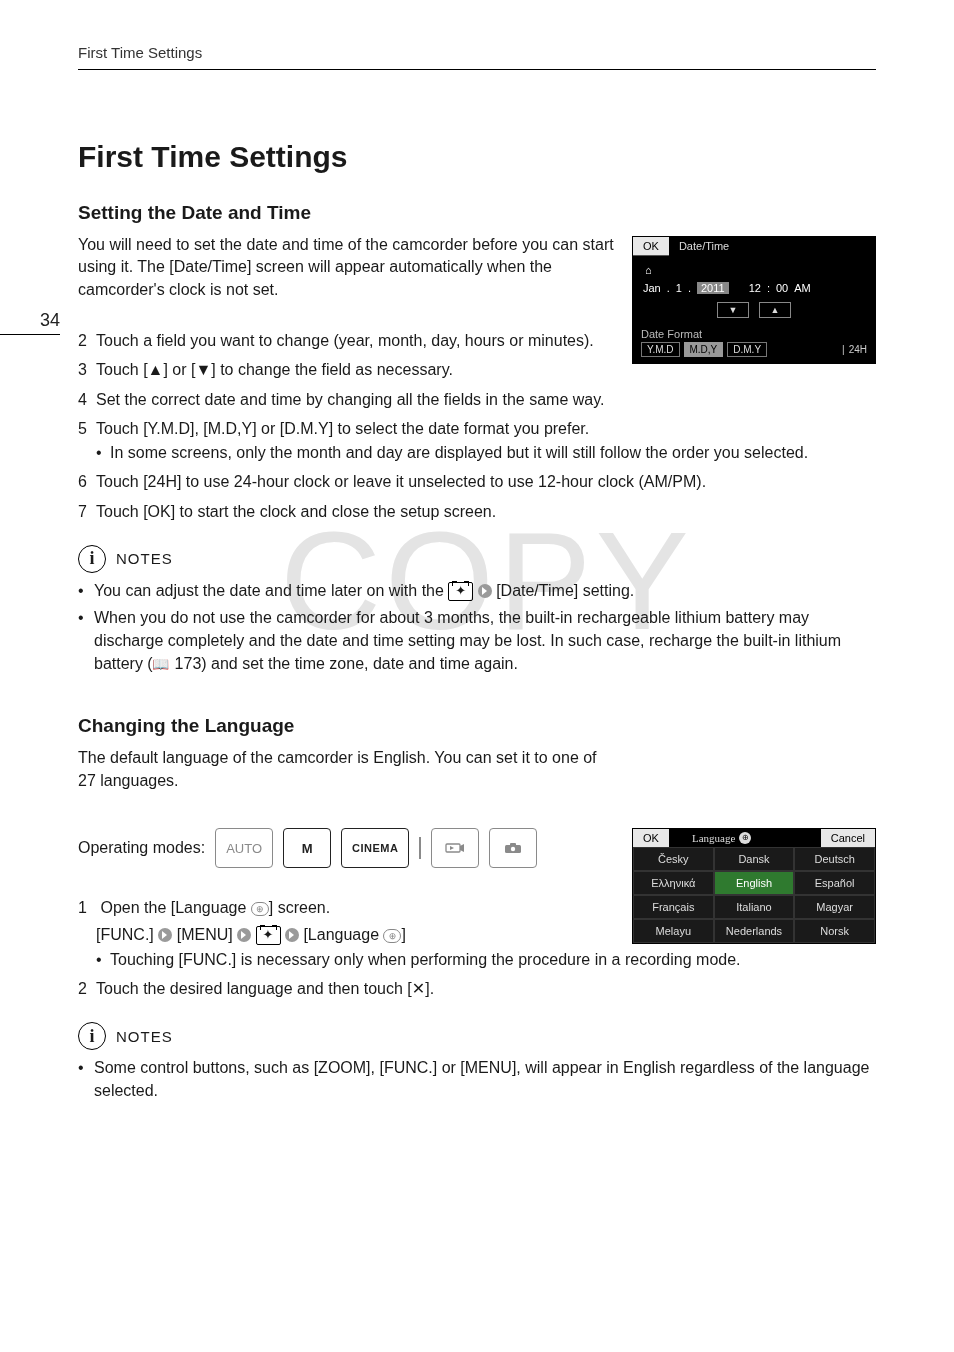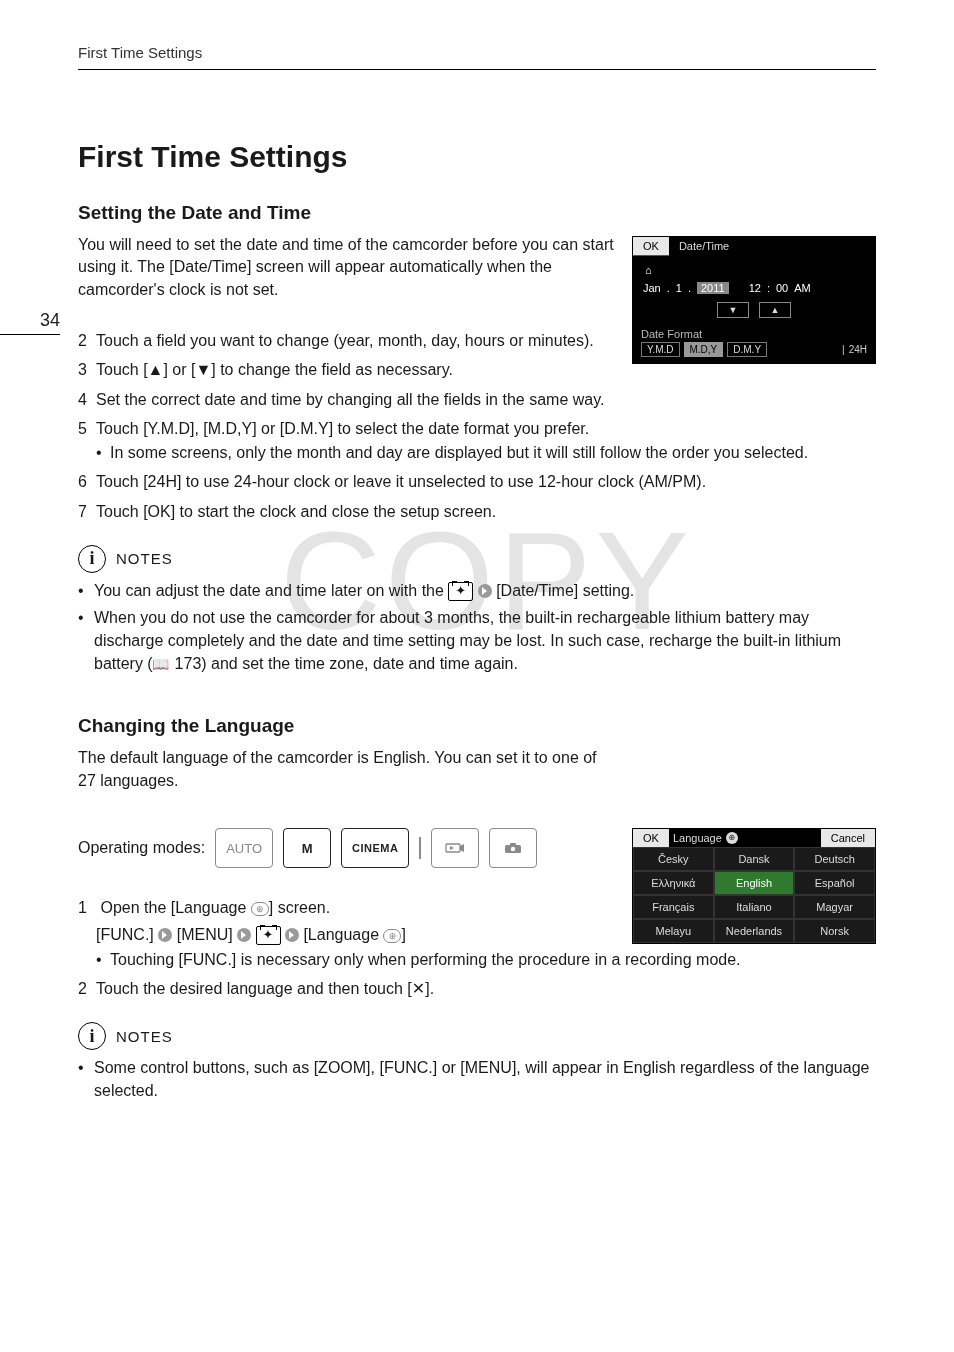--- a/index.html
+++ b/index.html
@@ -210,21 +210,21 @@
     position: absolute;
     right: 78px;
     top: 828px;
     width: 244px;
     border: 1px solid #000;
     background: #000;
     font-size: 11px;
   }
   .lang-top { display:flex; background:#000; }
   .lang-ok { background:#e8e8e8; color:#000; padding:3px 10px; }
-  .lang-title { flex:1; color:#ddd; padding:3px 4px; display:flex; align-items:center; gap:4px; }
+  .lang-title { flex:1; color:#ddd; padding:3px 23px; display:flex; align-items:center; gap:4px;font-family:Liberation Serif, serif; }
   .lang-globe {
     display:inline-block; width:12px;height:12px;border-radius:50%;
     background:#ddd; color:#000; font-size:8px; line-height:12px; text-align:center;
   }
   .lang-cancel { background:#e8e8e8; color:#000; padding:3px 10px; }
   .lang-grid { display:grid; grid-template-columns: 1fr 1fr 1fr; background:#000; }
   .lang-cell {
     background:#1a1a1a; color:#ddd;
     border:1px solid #333;
     padding:5px 4px;

